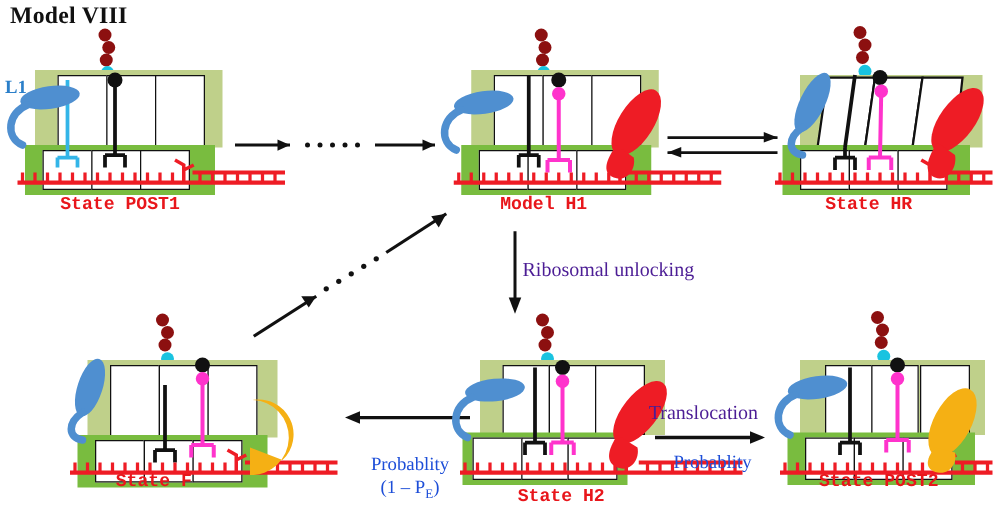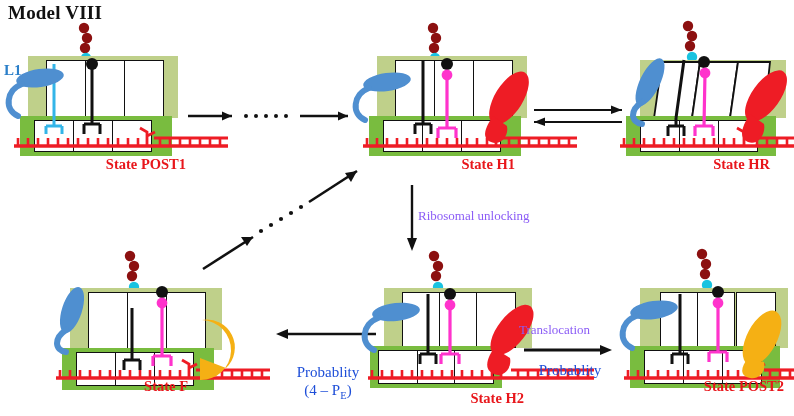--- a/index.html
+++ b/index.html
@@ -18,22 +18,22 @@
   .title{
     left:8px;top:2px;
     font-size:19px;font-weight:bold;color:#111111;
     letter-spacing:0.2px;
     white-space:nowrap;
   }
 
   
   .state-label{
     font-size:14.5px;font-weight:bold;color:#e8161b;
-    white-space:nowrap;text-align:right;
-    font-family:Liberation Serif, serif;
+    white-space:nowrap;text-align:center;
+    font-family:Liberation Mono, monospace;
   }
 
   
   .ribo{width:230px;height:140px;}
 
   .subunit50{
     left:22px;top:18px;width:150px;height:62px;
     background:#bfd08a;
   }
   .subunit30{
@@ -52,21 +52,21 @@
     left:28px;top:82px;width:118px;height:32px;
   }
 
   .l1-text{
     font-size:15px;font-weight:bold;color:#2b7fc9;
     font-family:"Liberation Serif", serif;white-space:nowrap;
   }
 
   
   .arrow-lbl{
-    font-size:13px;color:#8b5cf6;white-space:nowrap;
+    font-size:16px;color:#4c1d95;white-space:nowrap;
     font-family:"Liberation Serif", serif;
   }
   .prob-lbl{
     font-size:15px;color:#1d4ed8;white-space:nowrap;text-align:center;
     font-family:"Liberation Serif", serif;
   }
   .prob-lbl sub{font-size:10.5px;}
 
   svg{display:block;overflow:visible;}
 </style>
@@ -237,21 +237,21 @@
         <ellipse cx="44" cy="32" rx="14" ry="30" fill="#ee1c25" transform="rotate(32 44 32)"></ellipse>
         <path d="M28 50 C20 62, 16 72, 26 76 C36 80, 44 70, 42 60 Z" fill="#ee1c25"></path>
       </svg>
 
       <svg class="abs" style="left:-8px;top:30px;" width="70" height="70">
         <ellipse cx="40" cy="14" rx="24" ry="9" fill="#4f8fd0" transform="rotate(-8 40 14)"></ellipse>
         <path d="M22 20 C6 26, 4 46, 18 52" stroke="#4f8fd0" stroke-width="6" fill="none" stroke-linecap="round"></path>
       </svg>
     </div>
 
-    <div class="abs state-label" style="left:0px;top:118px;width:160px;">State H1</div>
+    <div class="abs state-label" style="left:0px;top:118px;width:160px;">Model H1</div>
   </div>
 
   <svg class="abs" style="left:530px;top:100px;" width="96" height="32">
     <path d="M4 10 L92 10" stroke="#111" stroke-width="2.2"></path>
     <path d="M92 10 L81 5.5 L81 14 Z" fill="#111"></path>
     <path d="M92 22 L4 22" stroke="#111" stroke-width="2.2"></path>
     <path d="M4 22 L15 17.5 L15 26 Z" fill="#111"></path>
   </svg>
 
   <div class="abs" style="left:612px;top:38px;">
@@ -427,21 +427,21 @@
 
     <div class="abs state-label" style="left:10px;top:106px;width:130px;">State F</div>
   </div>
 
   <svg class="abs" style="left:276px;top:325px;" width="104" height="22">
     <path d="M100 9 L6 9" stroke="#111" stroke-width="2.6"></path>
     <path d="M0 9 L12 4 L12 14 Z" fill="#111"></path>
   </svg>
   <div class="abs prob-lbl" style="left:250px;top:364px;width:156px;">
     <div>Probablity</div>
-    <div style="margin-top:1px;"><span>(4 – P</span><sub>E</sub><span>)</span></div>
+    <div style="margin-top:1px;"><span>(1 – P</span><sub>E</sub><span>)</span></div>
   </div>
 
   <div class="abs" style="left:380px;top:274px;">
     <div class="abs ribo" style="left:0;top:0;">
 
       <svg class="abs" style="left:34px;top:-24px;" width="42" height="58">
         <circle cx="20" cy="6" r="5.2" fill="#8c1010"></circle>
         <circle cx="24" cy="16" r="5.2" fill="#8c1010"></circle>
         <circle cx="22" cy="26" r="5.2" fill="#8c1010"></circle>
         <circle cx="24" cy="37" r="5.2" fill="#19c3e0"></circle>

